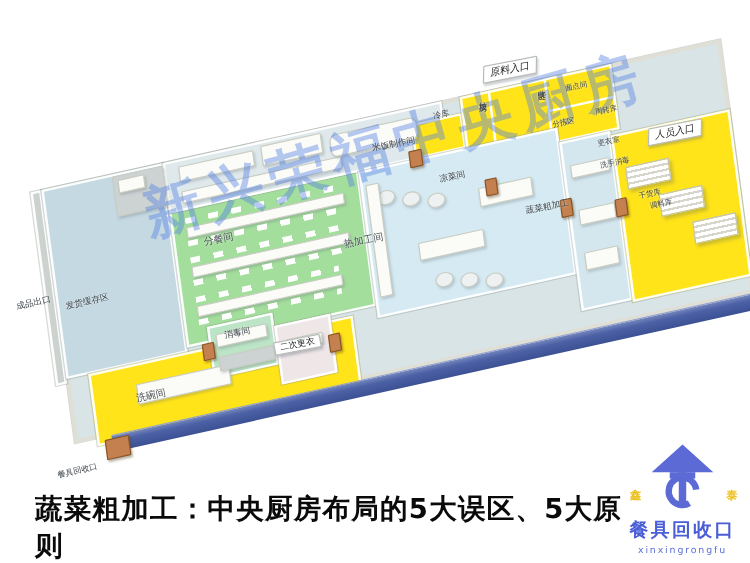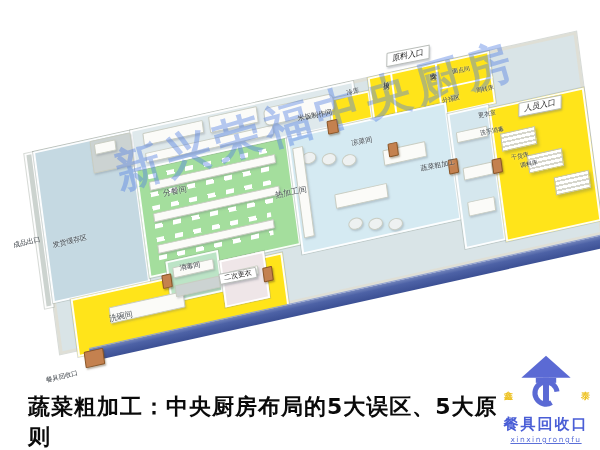--- a/index.html
+++ b/index.html
@@ -39,21 +39,21 @@
   .watermark{position:absolute;left:116px;top:143px;z-index:5;width:480px;
        transform:rotate(-16deg);transform-origin:0 50%;
        font-size:46px;font-weight:bold;letter-spacing:6px;color:rgba(80,126,226,.42);
        white-space:nowrap;pointer-events:none;}
 
   
   .caption{position:absolute;left:28px;top:392px;width:470px;z-index:10;
        font-size:22px;font-weight:bold;letter-spacing:1px;color:#0a0a0a;}
   .logo{position:absolute;left:496px;top:354px;width:100px;text-align:center;z-index:10;}
   .logo .cn{font-size:15px;font-weight:bold;color:#4a5ed6;letter-spacing:2px;margin-top:1px;}
-  .logo .en{font-size:7.5px;color:#5a6fd8;letter-spacing:1.5px;margin-top:1px;text-decoration:underline;}
+  .logo .en{font-size:7.5px;color:#5a6fd8;letter-spacing:1.5px;margin-top:1px;}
   .logo .side{position:absolute;font-size:9px;color:#edc11f;font-weight:bold;top:36px;}
 </style>
 </head>
 <body>
 
 <div class="stage">
 
   <div class="plan">
 
     <div class="room tile" style="left:0;top:0;width:560px;height:225px;background:#d9e4e7;border:3px solid #dfdfd6;"></div>

